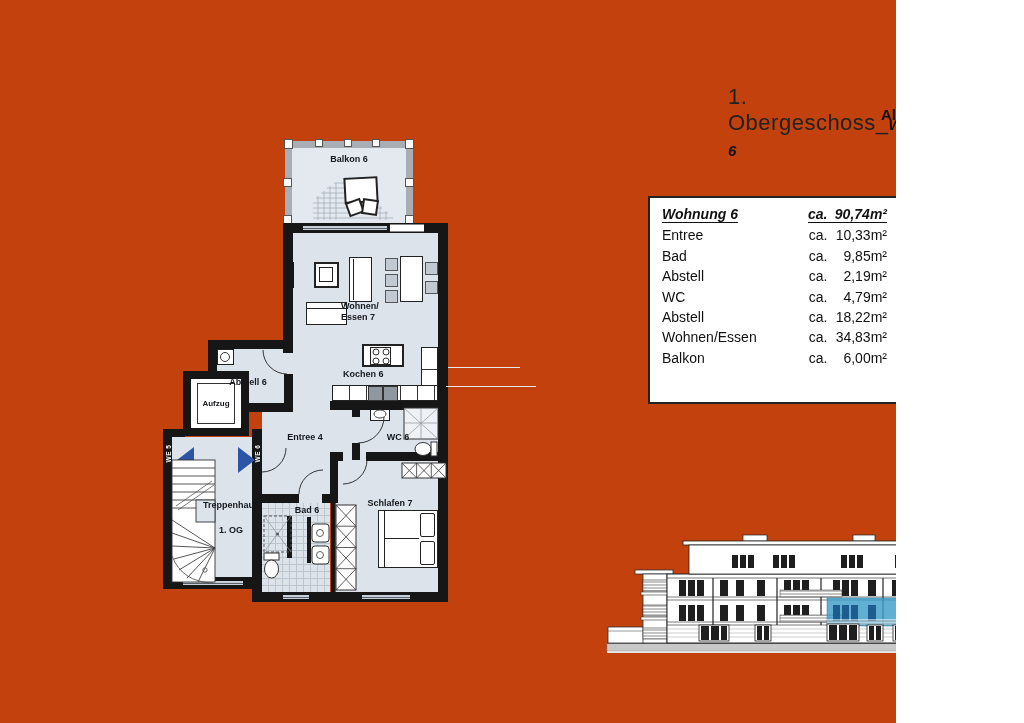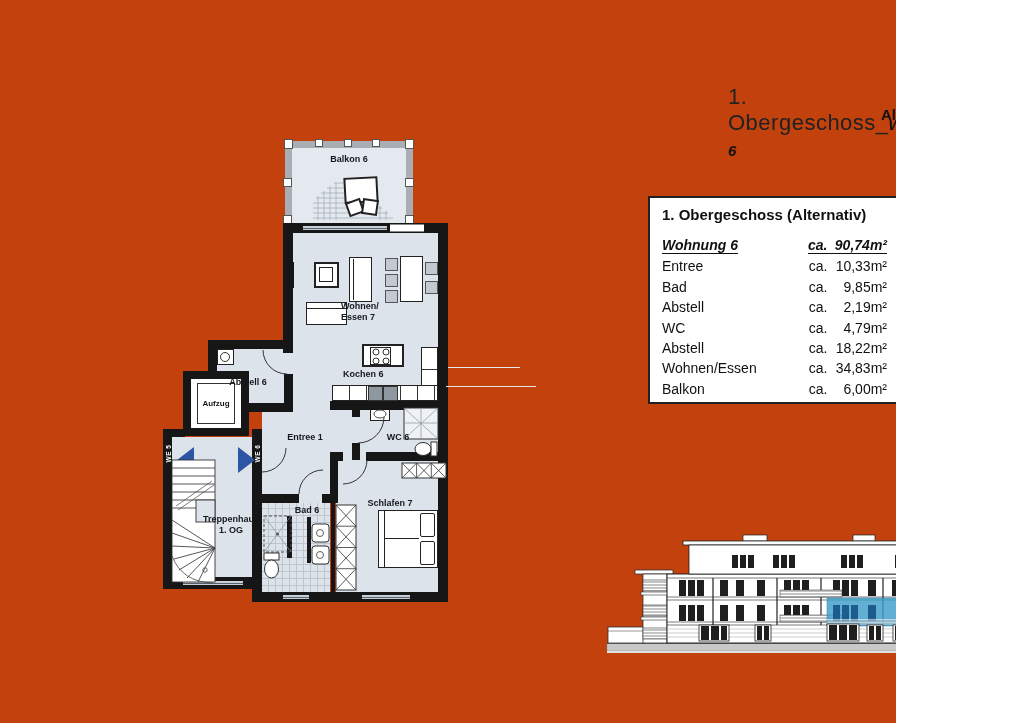--- a/index.html
+++ b/index.html
@@ -41,21 +41,20 @@
 </style>
 </head>
 <body>
 
 <div id="page">
 
   <div id="title-main"><span>1. Obergeschoss_</span><span id="title-sub1">Wohnung 6</span></div>
   <div id="title-sub2">Alternativ</div>
 
   <div id="area-table">
-    <div class="tbl-title">1. Obergeschoss (Alternativ)</div>
     <div class="arow hdr">
       <span class="lab">Wohnung 6</span>
       <span class="val">
         <span class="pfx">ca.</span>
         <span class="amt">90,74</span>
         <span class="unit">m²</span>
       </span>
     </div>
     <div class="arow">
       <span class="lab">Entree</span>
@@ -318,25 +317,25 @@
       <circle cx="205" cy="570" r="2.2" stroke-width="0.8"></circle>
     </g>
   </svg>
 
   <div class="plabel" style="left:309px;top:154px;width:80px;">Balkon 6</div>
   <div class="plabel" style="left:341px;top:301px;width:60px;text-align:left;">Wohnen/</div>
   <div class="plabel" style="left:341px;top:312px;width:60px;text-align:left;">Essen 7</div>
   <div class="plabel" style="left:343px;top:369px;width:60px;text-align:left;">Kochen 6</div>
   <div class="plabel" style="left:218px;top:377px;width:60px;">Abstell 6</div>
   <div class="plabel" style="left:197px;top:398px;width:38px;font-size:8px;">Aufzug</div>
-  <div class="plabel" style="left:275px;top:432px;width:60px;">Entree 1</div>
+  <div class="plabel" style="left:275px;top:432px;width:60px;">Entree 4</div>
   <div class="plabel" style="left:378px;top:432px;width:40px;">WC 6</div>
   <div class="plabel" style="left:355px;top:498px;width:70px;">Schlafen 7</div>
   <div class="plabel" style="left:282px;top:505px;width:50px;">Bad 6</div>
-  <div class="plabel" style="left:196px;top:514px;width:70px;">Treppenhaus</div>
+  <div class="plabel" style="left:196px;top:500px;width:70px;">Treppenhaus</div>
   <div class="plabel" style="left:196px;top:525px;width:70px;">1. OG</div>
   <div class="we-label" style="left:155px;top:450px;">WE 5</div>
   <div class="we-label" style="left:244px;top:450px;">WE 6</div>
 
   <div class="faint" style="left:448px;top:367px;width:72px;"></div>
   <div class="faint" style="left:446px;top:386px;width:90px;background:#e6e6e6;"></div>
 
   <svg style="left:605px;top:524px;" width="400" height="136" viewBox="0 0 400 136">
     <defs>
       <pattern id="hlines" width="4" height="3" patternUnits="userSpaceOnUse">

